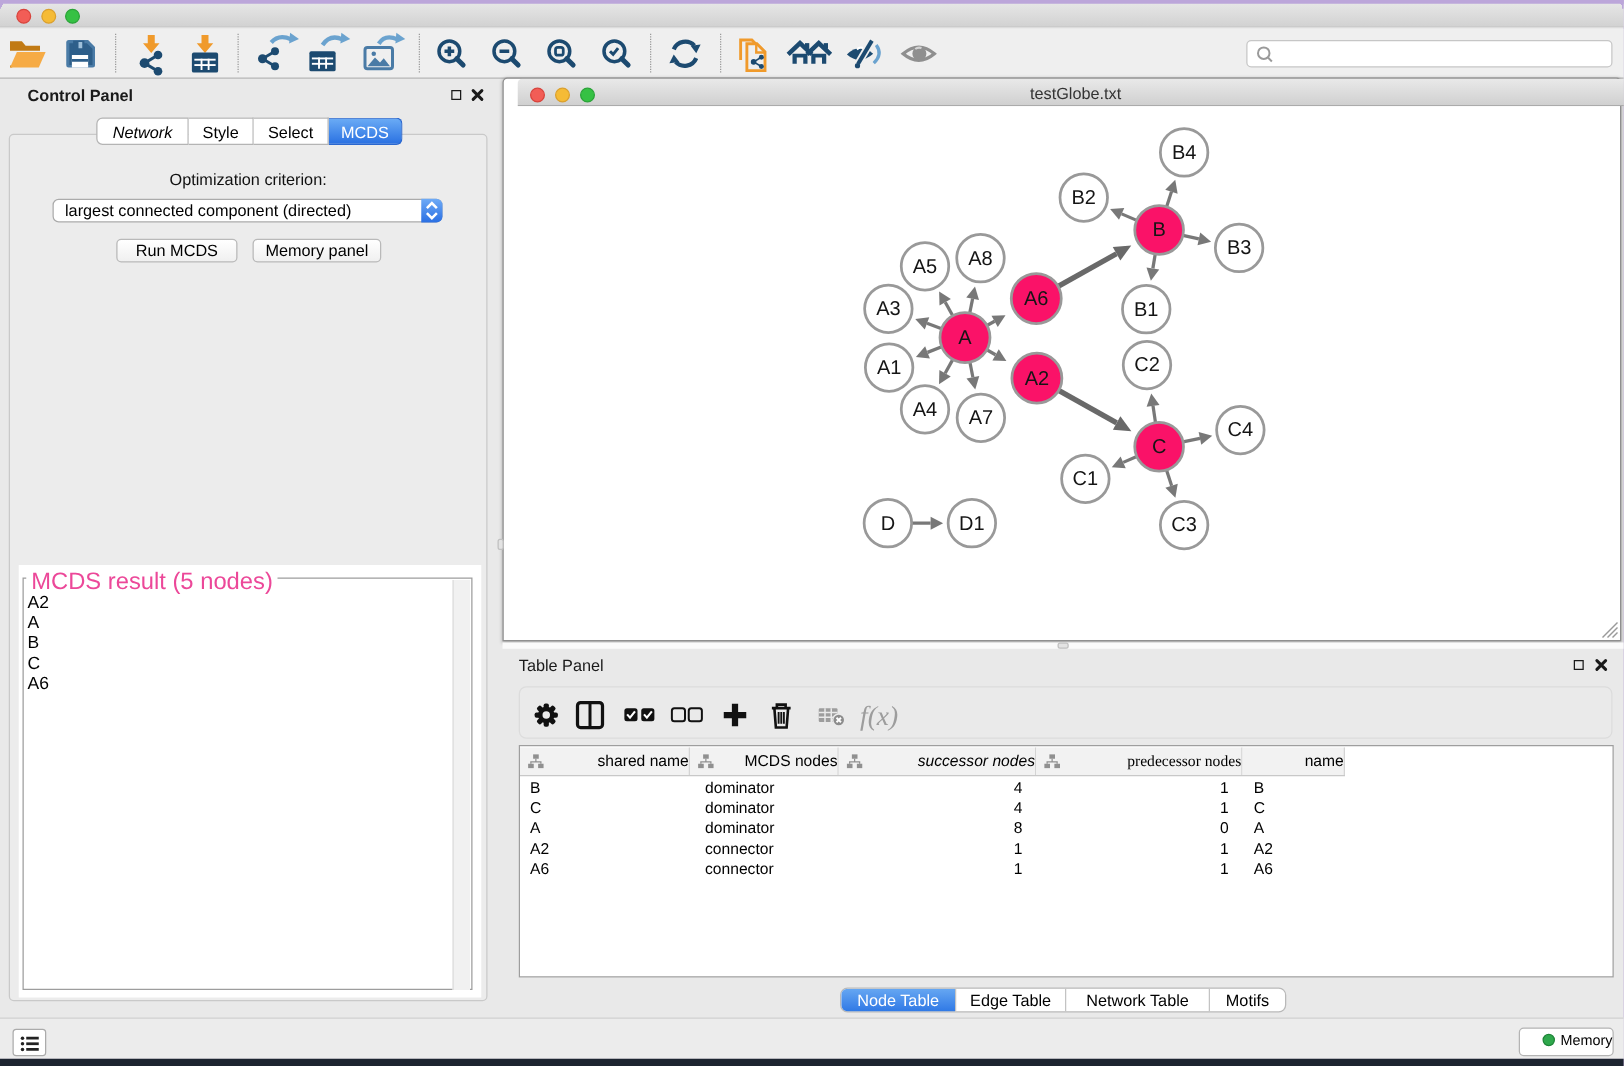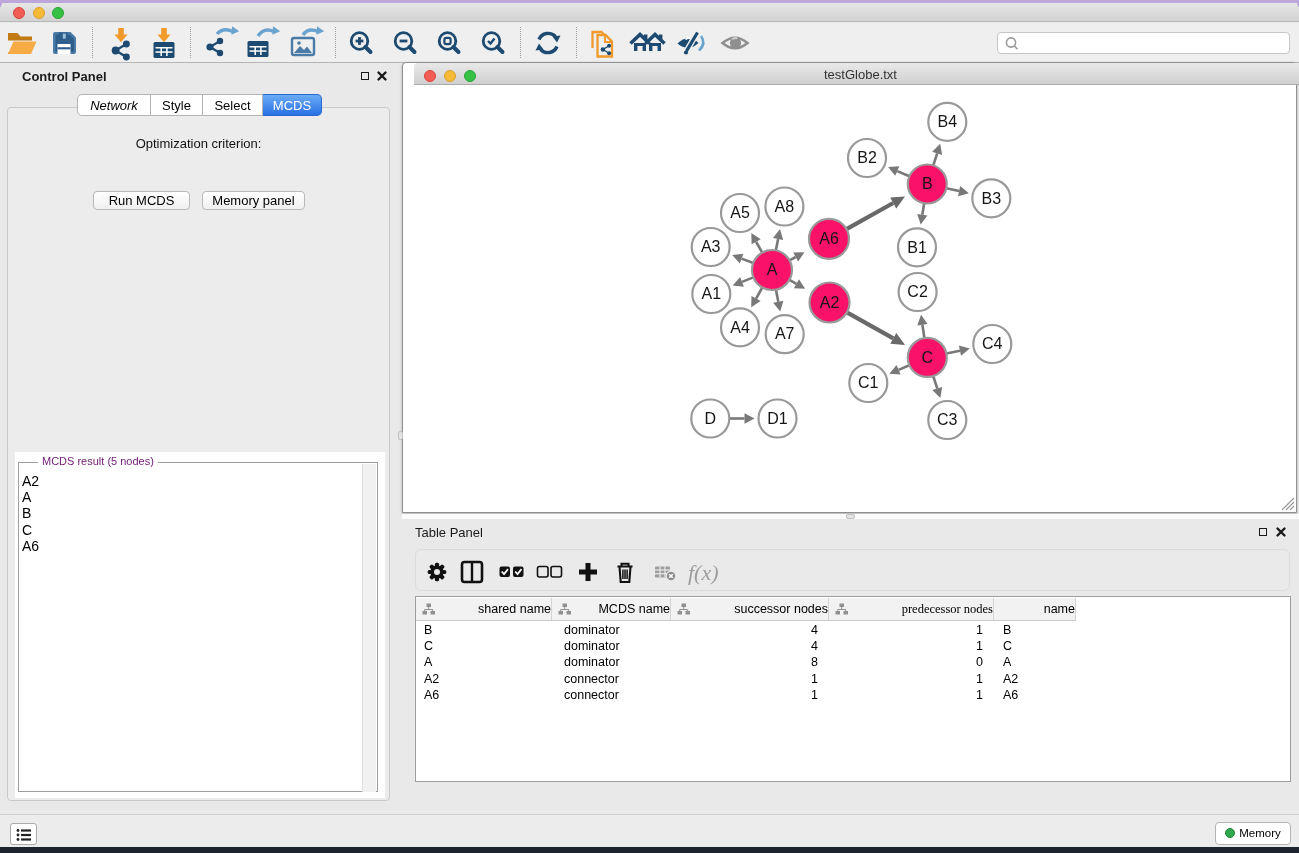--- a/index.html
+++ b/index.html
@@ -18,21 +18,21 @@
 #cp-title { position:absolute; left:22px; top:69px; font-size:13px; color:#1a1a1a;font-weight:bold; }
 #cp-box { position:absolute; left:7px; top:107px; width:383px; height:694px; background:#ececec; border:1px solid #c9c9c9; border-radius:4px; }
 .cptab { position:absolute; top:94px; height:22px; font-size:13px; text-align:center; line-height:21px; background:#fff; border:1px solid #b4b4b4; color:#000; }
 .cptab.sel { background:linear-gradient(#6aabf5,#2a71e2); color:#fff; border-color:#2a67cf; }
 #opt-label { position:absolute; left:0; top:136px; width:397px; text-align:center; font-size:13px; color:#111; }
 #dropdown { position:absolute; left:42px; top:159px; width:312px; height:19px; background:#fff; border:1px solid #ababab; border-radius:5px; font-size:13px; line-height:17px; padding-left:9px; color:#000; }
 #dd-spin { position:absolute; right:-1px; top:-1px; width:17px; height:19px; border-radius:0 5px 5px 0; background:linear-gradient(#6fabf6,#2a6fe3); }
 .btn { position:absolute; top:191px; height:19px; background:linear-gradient(#ffffff,#f0f0f0); border:1px solid #b9b9b9; border-radius:4px; font-size:13px; text-align:center; line-height:17px; color:#000; }
 #resultwrap { position:absolute; left:15px; top:452px; width:370px; height:346px; background:#fff; }
 #resultbox { position:absolute; left:3px; top:10px; width:360px; height:330px; border:1px solid #9d9d9d; }
-#resultlabel { position:absolute; left:19px; top:-8px; background:#fff; padding:0 4px; font-size:11px; color:#701a75; }
+#resultlabel { position:absolute; left:2px; top:-8px; background:#fff; padding:0 4px; font-size:19px; color:#ec4899; }
 #resultlist { position:absolute; left:3px; top:10px; font-size:14px; line-height:16.2px; color:#000; }
 #resultscroll { position:absolute; right:1px; top:1px; width:14px; height:328px; background:#f1f1f1; border-left:1px solid #dcdcdc; }
 
 #netwin { position:absolute; left:402px; top:62px; width:895px; height:451px; background:#fff; border:1px solid #8f8f8f; border-radius:4px 4px 0 0; box-shadow:0 1px 3px rgba(0,0,0,0.25); }
 #net-titlebar { position:absolute; left:11px; top:0; width:893px; height:22px; background:linear-gradient(#e9e9e9,#d0d0d0); border-bottom:1px solid #ababab; border-radius:4px 4px 0 0; }
 #net-titlebar .tl { position:absolute; top:7px; width:12px; height:12px; border-radius:50%; }
 #net-title-text { position:absolute; top:4px; left:0; width:893px; text-align:center; font-size:13px; color:#333; }
 
 #tp-title { position:absolute; left:415px; top:525px; font-size:13px; color:#1a1a1a; }
 #tp-toolbar { position:absolute; left:415px; top:549px; width:875px; height:42px; background:#eaeaea; border:1px solid #dcdcdc; border-radius:6px; }
@@ -41,21 +41,21 @@
 .th span { position:absolute; top:4px; left:0; width:100%; text-align:right; }
 .trow { position:absolute; font-size:12.5px; color:#000; height:16.4px; line-height:16.4px; }
 
 #bottomtabs { position:absolute; left:672px; top:790px; height:20px; border-radius:6px; overflow:hidden; border:1px solid #b9b9b9; background:#fff; }
 .btab { float:left; height:20px; font-size:13px; line-height:19px; text-align:center; color:#000; border-right:1px solid #c3c3c3; }
 .btab.sel { background:linear-gradient(#66a7f2,#2a74e4); color:#fff; }
 .btab:last-child { border-right:none; }
 
 #statusbar { position:absolute; left:0; top:814px; width:1299px; height:33px; background:#ececec; border-top:1px solid #cfcfcf; }
 #listbtn { position:absolute; left:10px; top:8px; width:27px; height:22px; background:#fff; border:1px solid #ababab; border-radius:3px; }
-#membtn { position:absolute; right:8px; top:7px; width:76px; height:23px; background:#fff; border:1px solid #b4b4b4; border-radius:4px; font-size:11.5px; line-height:21px; text-align:center; color:#000; }
+#membtn { position:absolute; right:8px; top:7px; width:76px; height:23px; background:#fff; border:1px solid #b4b4b4; border-radius:4px; font-size:11.5px; line-height:21px; text-align:right; color:#000; }
 </style>
 </head>
 <body>
 <div id="app">
   <div style="position:absolute;left:0;top:0;width:1299px;height:2.5px;background:#bca6da;z-index:50;"></div>
     <div style="position:absolute;left:0;top:0;width:7px;height:7px;background:radial-gradient(circle at 7px 7px, transparent 6px, #bca6da 6px);z-index:51;"></div>
     <div style="position:absolute;right:0;top:0;width:7px;height:7px;background:radial-gradient(circle at 0px 7px, transparent 6px, #bca6da 6px);z-index:51;"></div>
     <div id="titlebar">
     <div class="tl" style="left:13px;background:#f25d56;border:0.5px solid #d8433c;"></div>
     <div class="tl" style="left:33px;background:#f5bb36;border:0.5px solid #dba02c;"></div>
@@ -195,20 +195,26 @@
   <div style="position:absolute;left:361px;top:72px;width:8px;height:8px;border:1.5px solid #1a1a1a;"></div>
     <svg style="position:absolute;left:376px;top:70px;" width="12" height="12">
       <path d="M2.5,2.5 L9.5,9.5 M9.5,2.5 L2.5,9.5" stroke="#1a1a1a" stroke-width="2.4" stroke-linecap="round"></path>
     </svg>
   <div id="cp-box"></div>
   <div class="cptab" style="left:77px;width:74px;border-radius:5px 0 0 5px;font-style:italic;">Network</div>
   <div class="cptab" style="left:151px;width:52px;border-left:none;">Style</div>
   <div class="cptab" style="left:203px;width:60px;border-left:none;">Select</div>
   <div class="cptab sel" style="left:263px;width:59px;border-left:none;border-radius:0 5px 5px 0;">MCDS</div>
   <div id="opt-label">Optimization criterion:</div>
+  <div id="dropdown">largest connected component (directed)
+    <div id="dd-spin"><svg width="17" height="19">
+          <path d="M4.5,7.5 L8.5,3.5 L12.5,7.5" stroke="#fff" stroke-width="2" fill="none"></path>
+          <path d="M4.5,11.5 L8.5,15.5 L12.5,11.5" stroke="#fff" stroke-width="2" fill="none"></path>
+        </svg></div>
+  </div>
   <div class="btn" style="left:93px;width:97px;">Run MCDS</div>
   <div class="btn" style="left:202px;width:103px;">Memory panel</div>
   <div id="resultwrap">
     <div id="resultbox">
       <div id="resultlabel">MCDS result (5 nodes)</div>
       <div id="resultlist">A2<br>A<br>B<br>C<br>A6</div>
       <div id="resultscroll"></div>
     </div>
   </div>
 
@@ -375,34 +381,34 @@
         <svg width="13" height="13" style="position:absolute;left:6px;top:5px;">
           <g fill="#909090">
             <rect x="4.5" y="0.5" width="4.5" height="3.5"></rect>
             <rect x="0.5" y="8" width="4.5" height="3.5"></rect>
             <rect x="8.5" y="8" width="4.5" height="3.5"></rect>
           </g>
           <g stroke="#909090" stroke-width="1">
             <path d="M6.7,4 v2.5 M2.7,8 v-1.5 h8 v1.5" fill="none"></path>
           </g>
         </svg>
-        <span style="padding-left:10px;">MCDS name</span>
+        <span style="padding-left:10px;">MCDS nodes</span>
       </div>
       <div class="th" style="left:255px;width:158px;">
         <svg width="13" height="13" style="position:absolute;left:6px;top:5px;">
           <g fill="#909090">
             <rect x="4.5" y="0.5" width="4.5" height="3.5"></rect>
             <rect x="0.5" y="8" width="4.5" height="3.5"></rect>
             <rect x="8.5" y="8" width="4.5" height="3.5"></rect>
           </g>
           <g stroke="#909090" stroke-width="1">
             <path d="M6.7,4 v2.5 M2.7,8 v-1.5 h8 v1.5" fill="none"></path>
           </g>
         </svg>
-        <span style="padding-left:10px;">successor nodes</span>
+        <span style="padding-left:10px;font-style:italic;">successor nodes</span>
       </div>
       <div class="th" style="left:413px;width:165px;font-family:Liberation Serif, serif;">
         <svg width="13" height="13" style="position:absolute;left:6px;top:5px;">
           <g fill="#909090">
             <rect x="4.5" y="0.5" width="4.5" height="3.5"></rect>
             <rect x="0.5" y="8" width="4.5" height="3.5"></rect>
             <rect x="8.5" y="8" width="4.5" height="3.5"></rect>
           </g>
           <g stroke="#909090" stroke-width="1">
             <path d="M6.7,4 v2.5 M2.7,8 v-1.5 h8 v1.5" fill="none"></path>
@@ -433,20 +439,26 @@
       <div class="trow" style="left:148px;top:73.69999999999999px;width:100px;">connector</div>
       <div class="trow" style="left:255px;top:73.69999999999999px;width:147px;text-align:right;">1</div>
       <div class="trow" style="left:413px;top:73.69999999999999px;width:154px;text-align:right;">1</div>
       <div class="trow" style="left:587px;top:73.69999999999999px;width:60px;">A2</div>
       <div class="trow" style="left:8px;top:90.1px;width:120px;">A6</div>
       <div class="trow" style="left:148px;top:90.1px;width:100px;">connector</div>
       <div class="trow" style="left:255px;top:90.1px;width:147px;text-align:right;">1</div>
       <div class="trow" style="left:413px;top:90.1px;width:154px;text-align:right;">1</div>
       <div class="trow" style="left:587px;top:90.1px;width:60px;">A6</div>
   </div>
+  <div id="bottomtabs">
+    <div class="btab sel" style="width:92px;">Node Table</div>
+    <div class="btab" style="width:88px;">Edge Table</div>
+    <div class="btab" style="width:115px;">Network Table</div>
+    <div class="btab" style="width:60px;">Motifs</div>
+  </div>
 
   <div id="statusbar">
     <div id="listbtn"><svg width="27" height="22">
           <g fill="#222">
             <circle cx="7" cy="6.5" r="1.4"></circle>
             <rect x="10" y="5.4" width="10" height="2.2"></rect>
             <circle cx="7" cy="11" r="1.4"></circle>
             <rect x="10" y="9.9" width="10" height="2.2"></rect>
             <circle cx="7" cy="15.5" r="1.4"></circle>
             <rect x="10" y="14.4" width="10" height="2.2"></rect>

